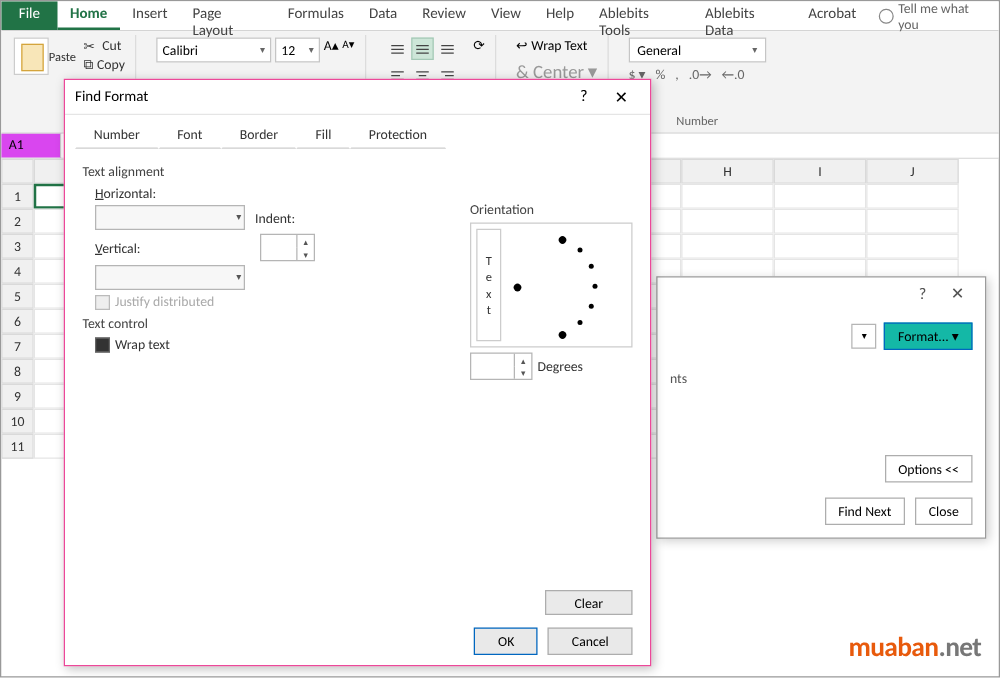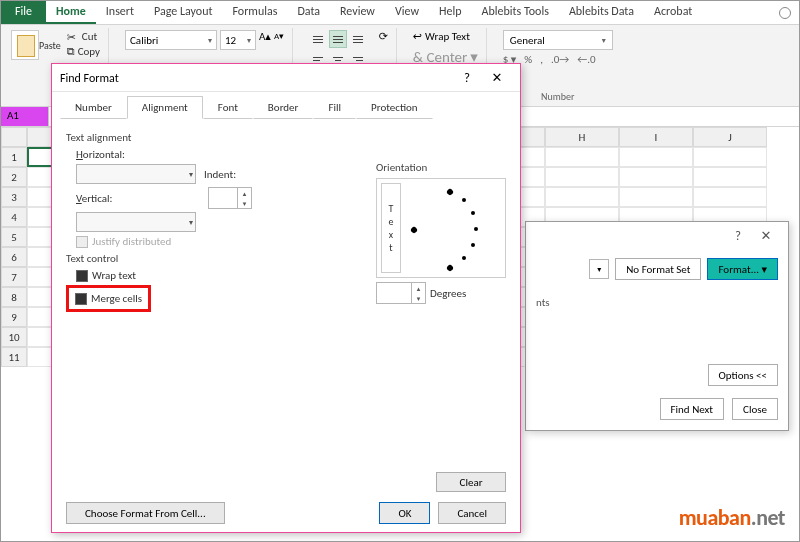--- a/index.html
+++ b/index.html
@@ -118,20 +118,21 @@
   <div class="tab">Formulas</div>
   <div class="tab">Data</div>
   <div class="tab">Review</div>
   <div class="tab">View</div>
   <div class="tab">Help</div>
   <div class="tab">Ablebits Tools</div>
   <div class="tab">Ablebits Data</div>
   <div class="tab">Acrobat</div>
   <div class="tell">
     <span class="bulb"></span>
+    <span>Tell me what you</span>
   </div>
 </div>
 
 <div class="ribbon">
   <div class="rgroup">
     <div class="rbody">
       <div class="rbtn">
         <div class="paste-icon"></div>
         <span>Paste</span>
       </div>
@@ -405,42 +406,40 @@
     <div class="cell"></div>
 </div>
 
 <div class="dialog2">
   <div class="hd">
     <span>?</span>
     <span>✕</span>
   </div>
   <div class="d2body">
     <div class="d2combo">▾</div>
-    <button class="d2btn">No Format Set</button>
     <button class="d2btn hl"><span>Format...</span> ▾</button>
   </div>
   <div class="d2text">nts</div>
   <div class="d2opts">
     <button class="d2btn">Options &lt;&lt;</button>
   </div>
   <div class="d2footer">
     <button class="d2btn">Find Next</button>
     <button class="d2btn">Close</button>
   </div>
 </div>
 
 <div class="dialog">
   <div class="dlg-title">
     <span class="ttl">Find Format</span>
     <span class="hlp">?</span>
     <span class="cls">✕</span>
   </div>
   <div class="tabrow">
     <div class="dtab">Number</div>
-    <div class="dtab active redbox">Alignment</div>
     <div class="dtab">Font</div>
     <div class="dtab">Border</div>
     <div class="dtab">Fill</div>
     <div class="dtab">Protection</div>
   </div>
 
   <div class="dlg-body" style="position:relative;">
     <div class="section-title">Text alignment</div>
     <div class="form-row">
       <span class="lbl"><span class="ul">H</span>orizontal:</span>
@@ -469,26 +468,20 @@
     </div>
     <div class="chkrow disabled">
       <span class="chk disabled"></span>
         <span>Justify distributed</span>
     </div>
 
     <div class="section-title">Text control</div>
     <div class="chkrow">
       <span class="chk filled"></span>
       <span><span class="ul">W</span>rap text</span>
-    </div>
-    <div class="redbox2">
-      <div class="chkrow" style="margin:0;">
-        <span class="chk filled"></span>
-        <span><span class="ul">M</span>erge cells</span>
-      </div>
     </div>
 
     
     <div class="orientation">
       <div class="section-title">Orientation</div>
       <div class="orient-frame">
         <div class="vtext">
           <span>T</span>
             <span>e</span>
             <span>x</span>
@@ -514,21 +507,20 @@
             </div>
         </div>
         <span><span class="ul">D</span>egrees</span>
       </div>
     </div>
   </div>
 
   <button class="clear-btn">Clear</button>
 
   <div class="dlg-footer">
-    <button class="btn left">Choose Format From Cell...</button>
     <button class="btn primary">OK</button>
     <button class="btn">Cancel</button>
   </div>
 </div>
 
 <div class="watermark">
   <span class="m">muaban</span><span class="n">.net</span>
 </div>
 
 </body></html>

